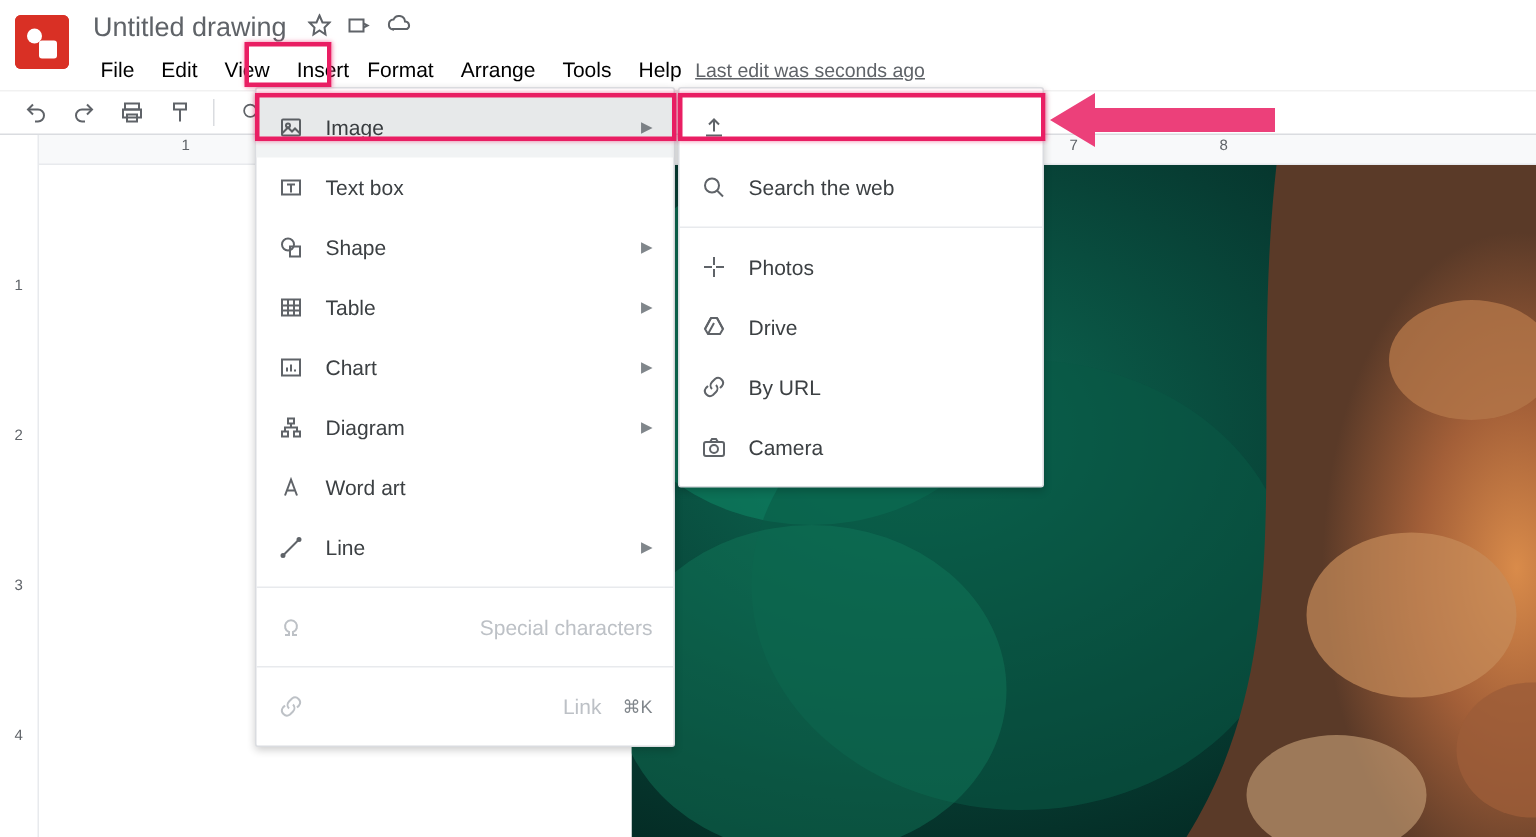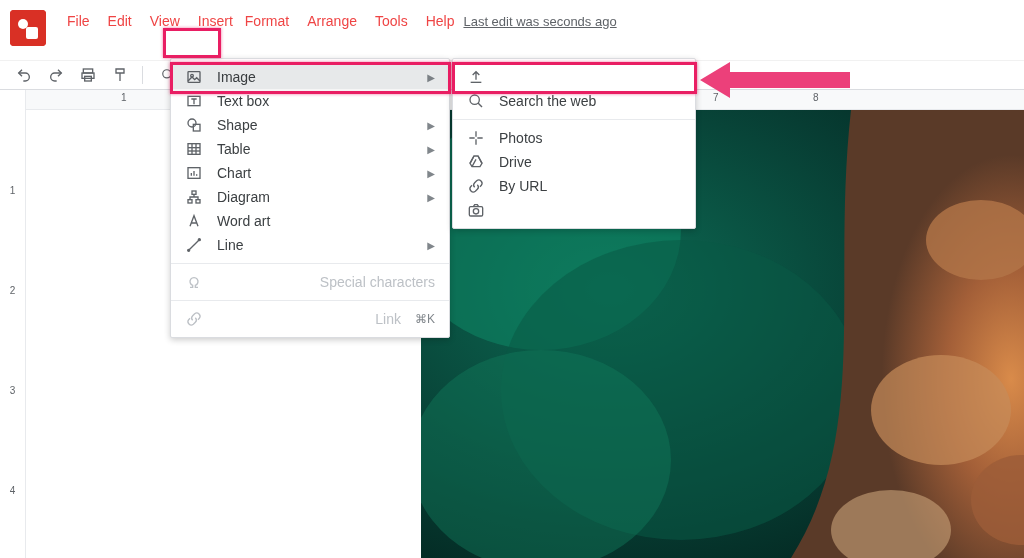--- a/index.html
+++ b/index.html
@@ -24,21 +24,21 @@
   .app-logo {
     width: 36px; height: 36px; margin-top: 4px; margin-right: 12px;
     border-radius: 4px; background:#d93025; position: relative;
   }
   .app-logo svg { width:100%; height:100%; }
   .title-col { flex: 0 0 auto; }
   .doc-title-row { display:flex; align-items:center; gap:10px; }
   .doc-title { font-size:18px; color:#5f6368; padding:2px 4px; }
   .small-icon { color:#5f6368; }
   .menubar { display:flex; align-items:center; gap:0; margin-top:2px; }
-  .menubar .menu-item { padding:5px 9px; font-size:14px; color:#ef4444; cursor:pointer; }
+  .menubar .menu-item { padding:5px 9px; font-size:14px; color:#000000; cursor:pointer; }
   .last-edit { margin-left:0; color:#5f6368; text-decoration:underline; font-size:13px; }
   
   .toolbar {
     height:30px; border-top:1px solid #f1f1f1; border-bottom:1px solid #dadce0;
     display:flex; align-items:center; padding:0 10px; gap:4px;
   }
   .tool-btn { width:28px; height:24px; display:flex; align-items:center; justify-content:center; color:#5f6368; }
   .tool-sep { width:1px; height:18px; background:#dadce0; margin:0 4px; }
   
   .workspace { display:flex; height:calc(558px - 90px); }
@@ -54,21 +54,21 @@
     position:absolute; left:395px; top:0; width:629px; height:448px;
   }
   
   .dropdown {
     position:absolute; background:#fff; border:1px solid #dadce0; border-radius:2px;
     box-shadow:0 2px 6px rgba(0,0,0,.2); padding:6px 0;
     font-size:14px; color:#3c4043;
   }
   .dropdown.insert { left:170px; top:58px; width:280px; }
   .dropdown .item {
-    display:flex; align-items:center; height:24px; padding:0 14px; gap:14px; cursor:pointer;
+    display:flex; align-items:center; height:40px; padding:0 14px; gap:14px; cursor:pointer;
   }
   .dropdown .item .label { flex:1; }
   .dropdown .item .shortcut { font-size:12px; color:#80868b; }
   .dropdown .item.disabled { color:#bdc1c6;text-align:right; }
   .dropdown .sep { height:1px; background:#e8eaed; margin:6px 0; }
   .sub-arrow { color:#80868b; font-size:10px; }
   .dropdown.image-sub { left:452px; top:58px; width:244px; }
   
   .hl-insert {
     position:absolute; left:163px; top:28px; width:58px; height:30px;
@@ -93,20 +93,39 @@
 
 <div class="titlebar">
   <div class="app-logo">
     <svg viewBox="0 0 36 36">
         <rect width="36" height="36" rx="4" fill="#d93025"></rect>
         <circle cx="13" cy="14" r="5" fill="#fff"></circle>
         <rect x="16" y="17" width="12" height="12" rx="2" fill="#fff"></rect>
       </svg>
   </div>
   <div class="title-col">
+    <div class="doc-title-row">
+      <div class="doc-title">Untitled drawing</div>
+      <span class="small-icon">
+        <svg width="16" height="16" viewBox="0 0 24 24" fill="none" stroke="#5f6368" stroke-width="2">
+            <polygon points="12 2 15 9 22 9 17 14 18 21 12 17 6 21 7 14 2 9 9 9"></polygon>
+          </svg>
+      </span>
+      <span class="small-icon">
+        <svg width="16" height="16" viewBox="0 0 24 24" fill="none" stroke="#5f6368" stroke-width="2">
+            <path d="M3 6h14v12H3z"></path>
+            <path d="M17 10l4 2-4 2"></path>
+          </svg>
+      </span>
+      <span class="small-icon">
+        <svg width="18" height="16" viewBox="0 0 24 24" fill="none" stroke="#5f6368" stroke-width="2">
+            <path d="M6 16a5 5 0 0 1 .5-9.9A6 6 0 0 1 18 8a4 4 0 0 1 2 7.5H6z"></path>
+          </svg>
+      </span>
+    </div>
     <div class="menubar">
       <div class="menu-item">File</div>
       <div class="menu-item">Edit</div>
       <div class="menu-item">View</div>
       <div class="menu-item">Insert</div>
       <div class="menu-item" style="padding-left:3px">Format</div>
       <div class="menu-item">Arrange</div>
       <div class="menu-item">Tools</div>
       <div class="menu-item">Help</div>
       <div class="last-edit">Last edit was seconds ago</div>
@@ -350,20 +369,21 @@
     <span class="label">By URL</span>
   </div>
   <div class="item">
     <span class="icon-box">
         <svg width="16" height="16" viewBox="0 0 24 24" fill="none" stroke="#5f6368" stroke-width="2">
           <rect x="2" y="7" width="20" height="14" rx="2"></rect>
           <circle cx="12" cy="14" r="4"></circle>
           <path d="M8 7l2-3h4l2 3"></path>
         </svg>
       </span>
+    <span class="label">Camera</span>
   </div>
 </div>
 
 <div class="hl-insert"></div>
 <div class="hl-image-row"></div>
 <div class="hl-upload"></div>
 <div class="arrow-annot">
   <svg width="160" height="70" viewBox="0 0 160 70">
     <defs>
       <linearGradient id="arr" x1="0" y1="0" x2="1" y2="0">

